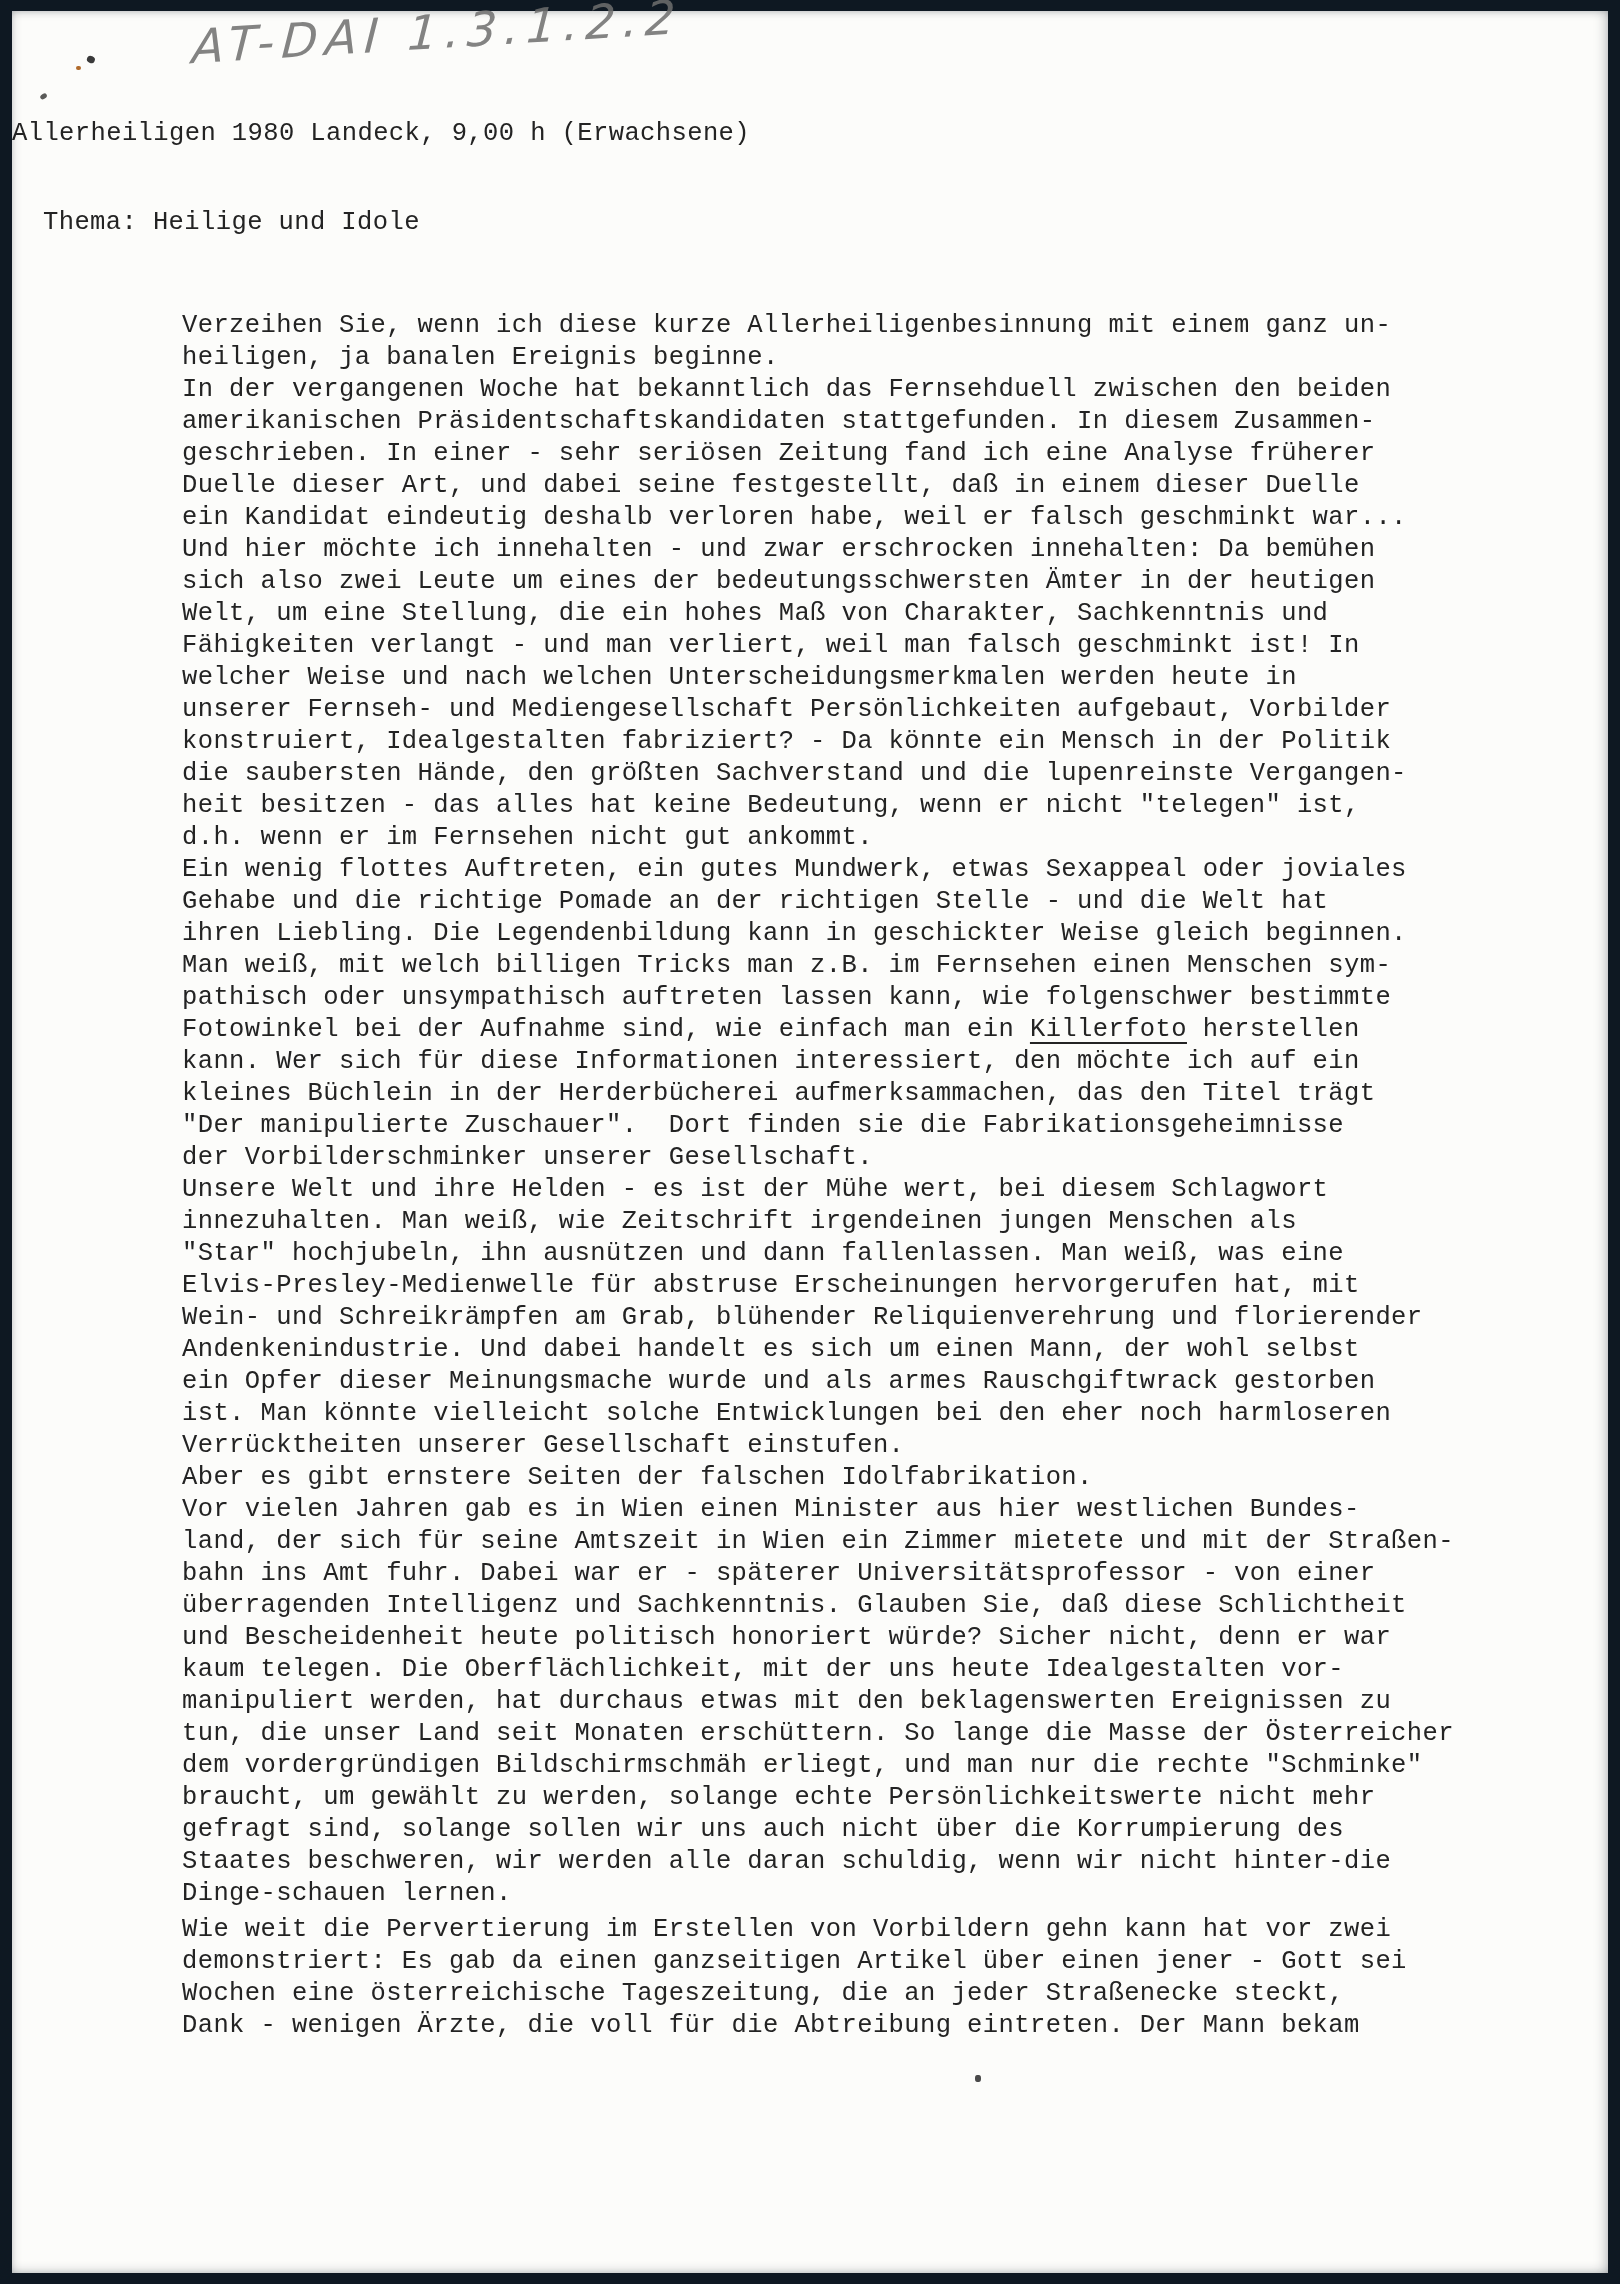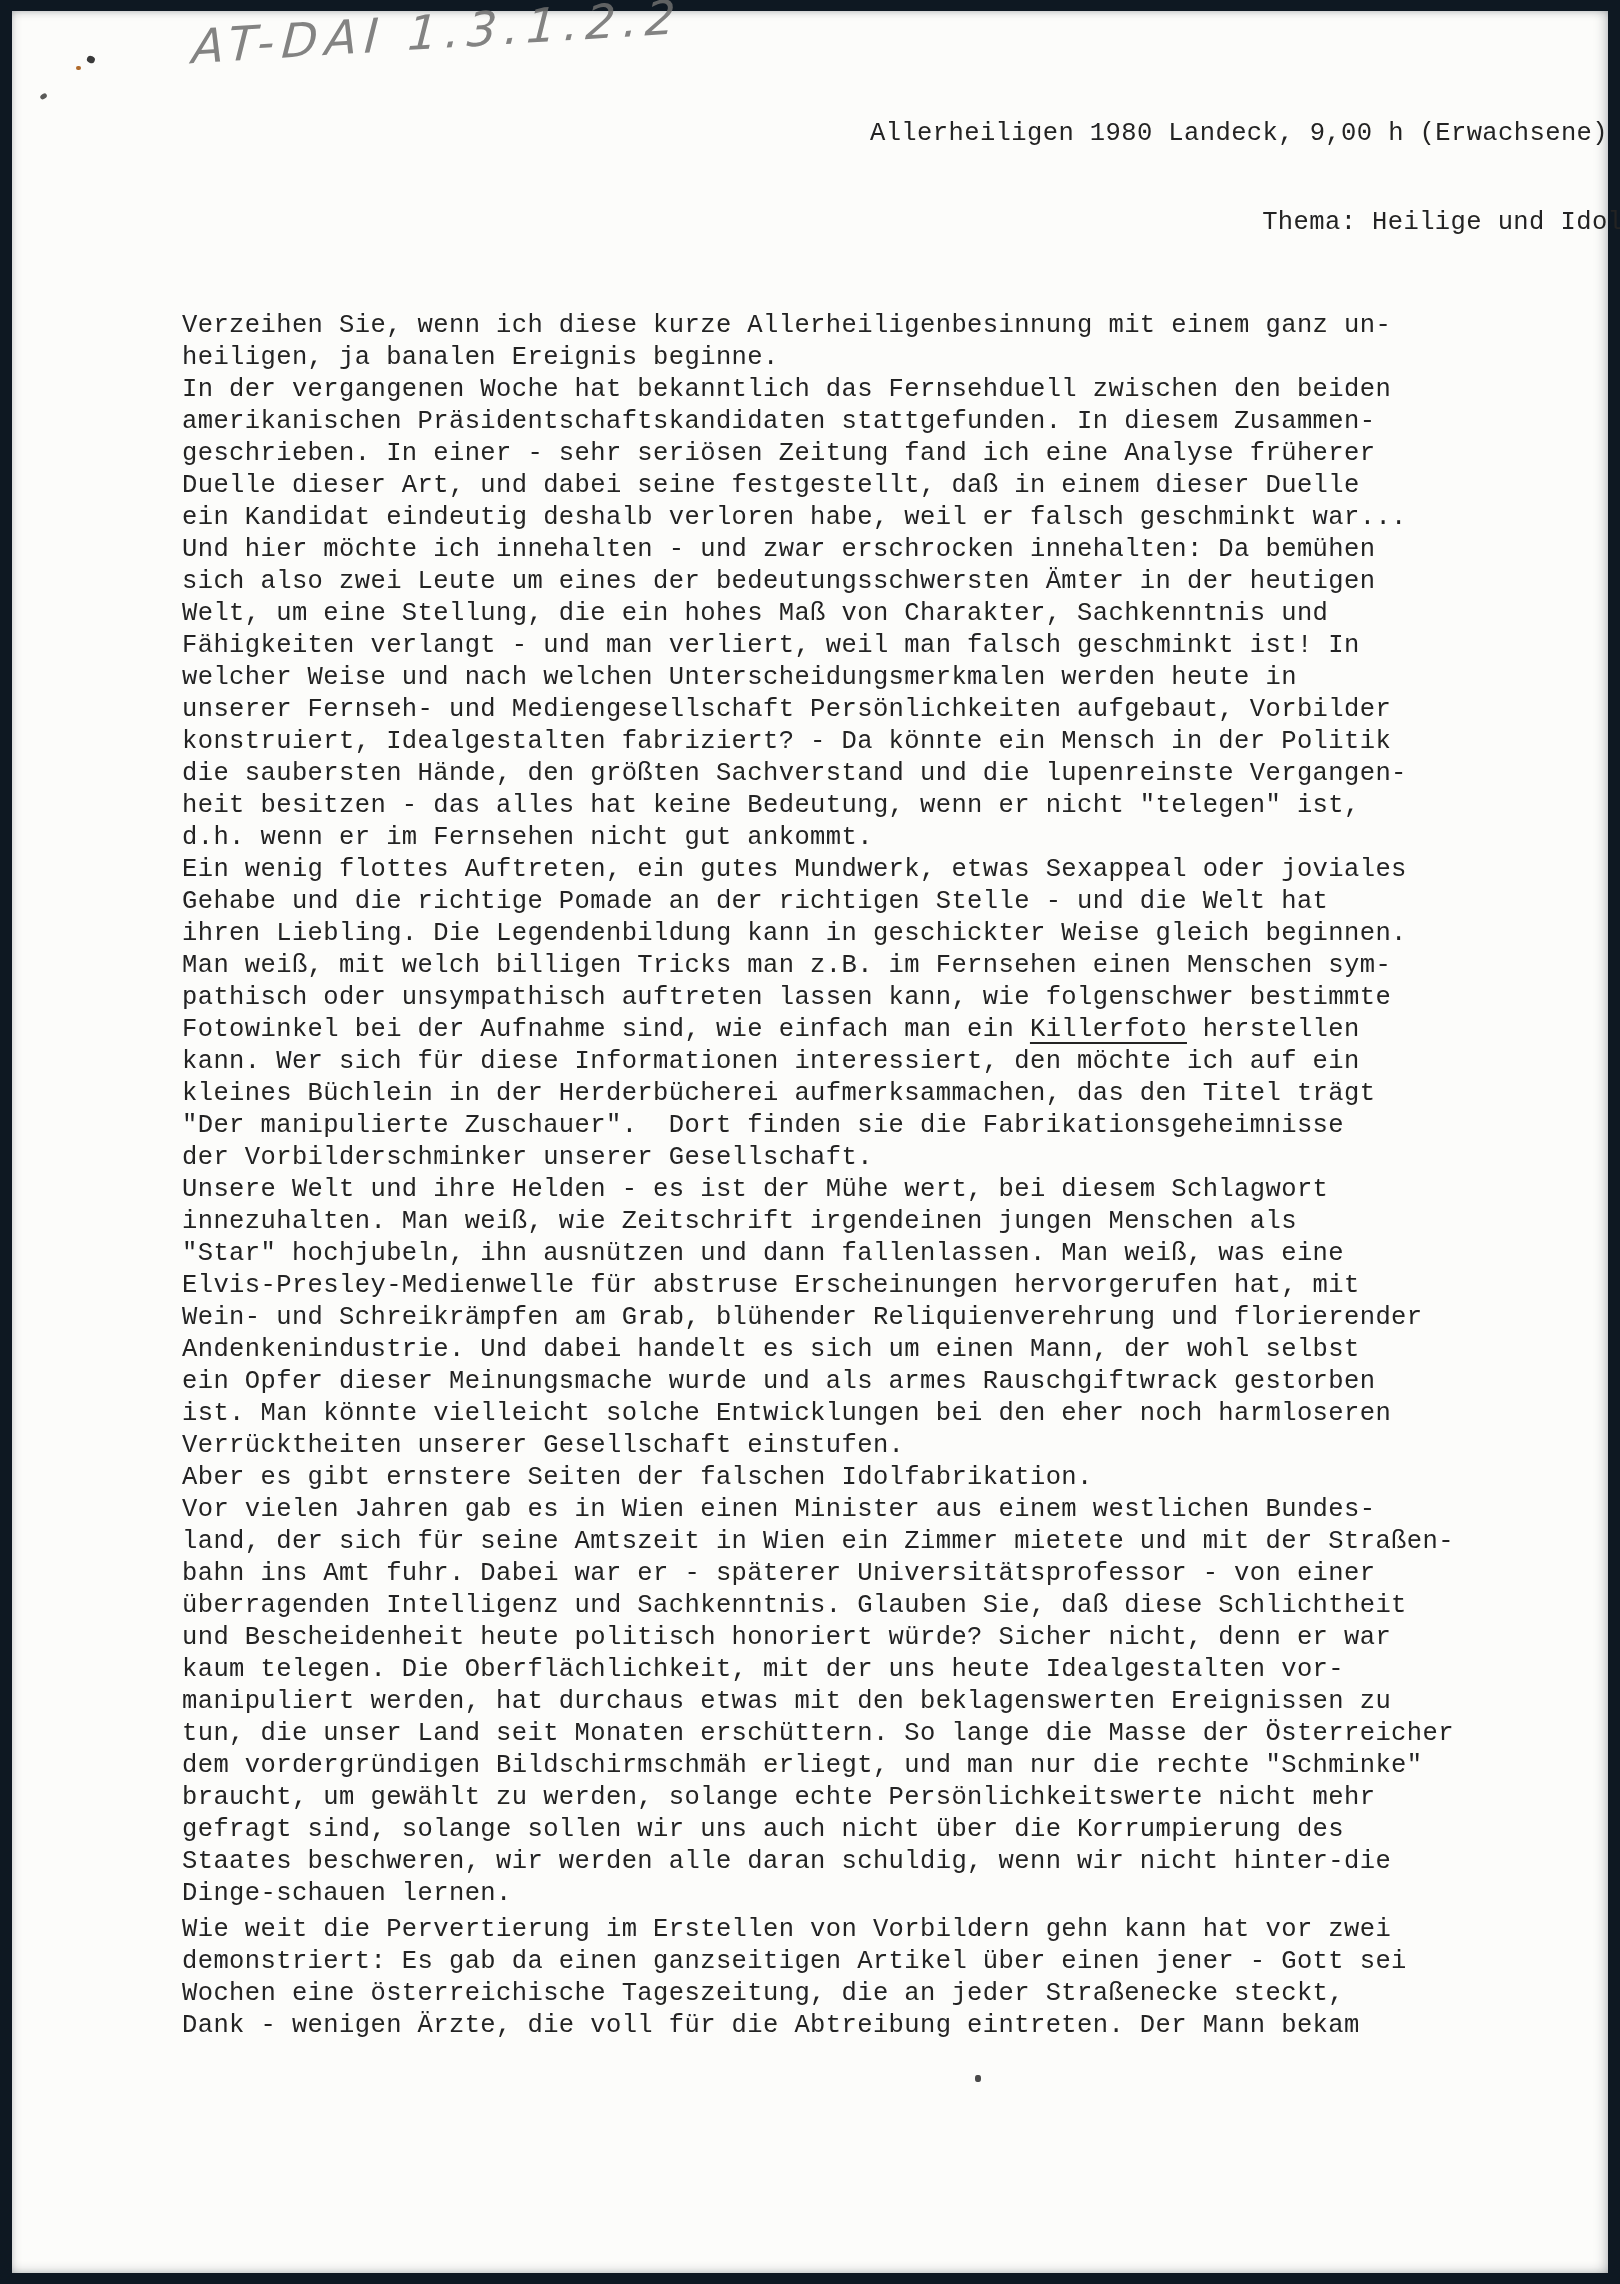--- a/index.html
+++ b/index.html
@@ -30,21 +30,21 @@
     font-style:italic;
     font-size:47px;
     letter-spacing:7.3px;
     color:var(--pencil);
     transform:rotate(-3.5deg) skewX(-7deg);
     transform-origin:left top;
     opacity:.85;
     white-space:pre;
   }
   .doc-title,.doc-subtitle{
-    position:absolute;width:100%;text-align:right;
+    position:absolute;width:100%;text-align:left;
     color:var(--ink);
     font-size:25.5px;letter-spacing:0.4px;line-height:32px;
     white-space:pre;
   }
   .doc-title{top:107px;}
   .doc-subtitle{top:196px;left:31px;}
   .body-text{
     position:absolute;left:170px;top:299px;
     color:var(--ink);
   }
@@ -112,21 +112,21 @@
       <div class="line">Unsere Welt und ihre Helden - es ist der Mühe wert, bei diesem Schlagwort</div>
       <div class="line">innezuhalten. Man weiß, wie Zeitschrift irgendeinen jungen Menschen als</div>
       <div class="line">"Star" hochjubeln, ihn ausnützen und dann fallenlassen. Man weiß, was eine</div>
       <div class="line">Elvis-Presley-Medienwelle für abstruse Erscheinungen hervorgerufen hat, mit</div>
       <div class="line">Wein- und Schreikrämpfen am Grab, blühender Reliquienverehrung und florierender</div>
       <div class="line">Andenkenindustrie. Und dabei handelt es sich um einen Mann, der wohl selbst</div>
       <div class="line">ein Opfer dieser Meinungsmache wurde und als armes Rauschgiftwrack gestorben</div>
       <div class="line">ist. Man könnte vielleicht solche Entwicklungen bei den eher noch harmloseren</div>
       <div class="line">Verrücktheiten unserer Gesellschaft einstufen.</div>
       <div class="line">Aber es gibt ernstere Seiten der falschen Idolfabrikation.</div>
-      <div class="line">Vor vielen Jahren gab es in Wien einen Minister aus einem westlichen Bundes-</div>
+      <div class="line">Vor vielen Jahren gab es in Wien einen Minister aus hier westlichen Bundes-</div>
       <div class="line">land, der sich für seine Amtszeit in Wien ein Zimmer mietete und mit der Straßen-</div>
       <div class="line">bahn ins Amt fuhr. Dabei war er - späterer Universitätsprofessor - von einer</div>
       <div class="line">überragenden Intelligenz und Sachkenntnis. Glauben Sie, daß diese Schlichtheit</div>
       <div class="line">und Bescheidenheit heute politisch honoriert würde? Sicher nicht, denn er war</div>
       <div class="line">kaum telegen. Die Oberflächlichkeit, mit der uns heute Idealgestalten vor-</div>
       <div class="line">manipuliert werden, hat durchaus etwas mit den beklagenswerten Ereignissen zu</div>
       <div class="line">tun, die unser Land seit Monaten erschüttern. So lange die Masse der Österreicher</div>
       <div class="line">dem vordergründigen Bildschirmschmäh erliegt, und man nur die rechte "Schminke"</div>
       <div class="line">braucht, um gewählt zu werden, solange echte Persönlichkeitswerte nicht mehr</div>
       <div class="line">gefragt sind, solange sollen wir uns auch nicht über die Korrumpierung des</div>

